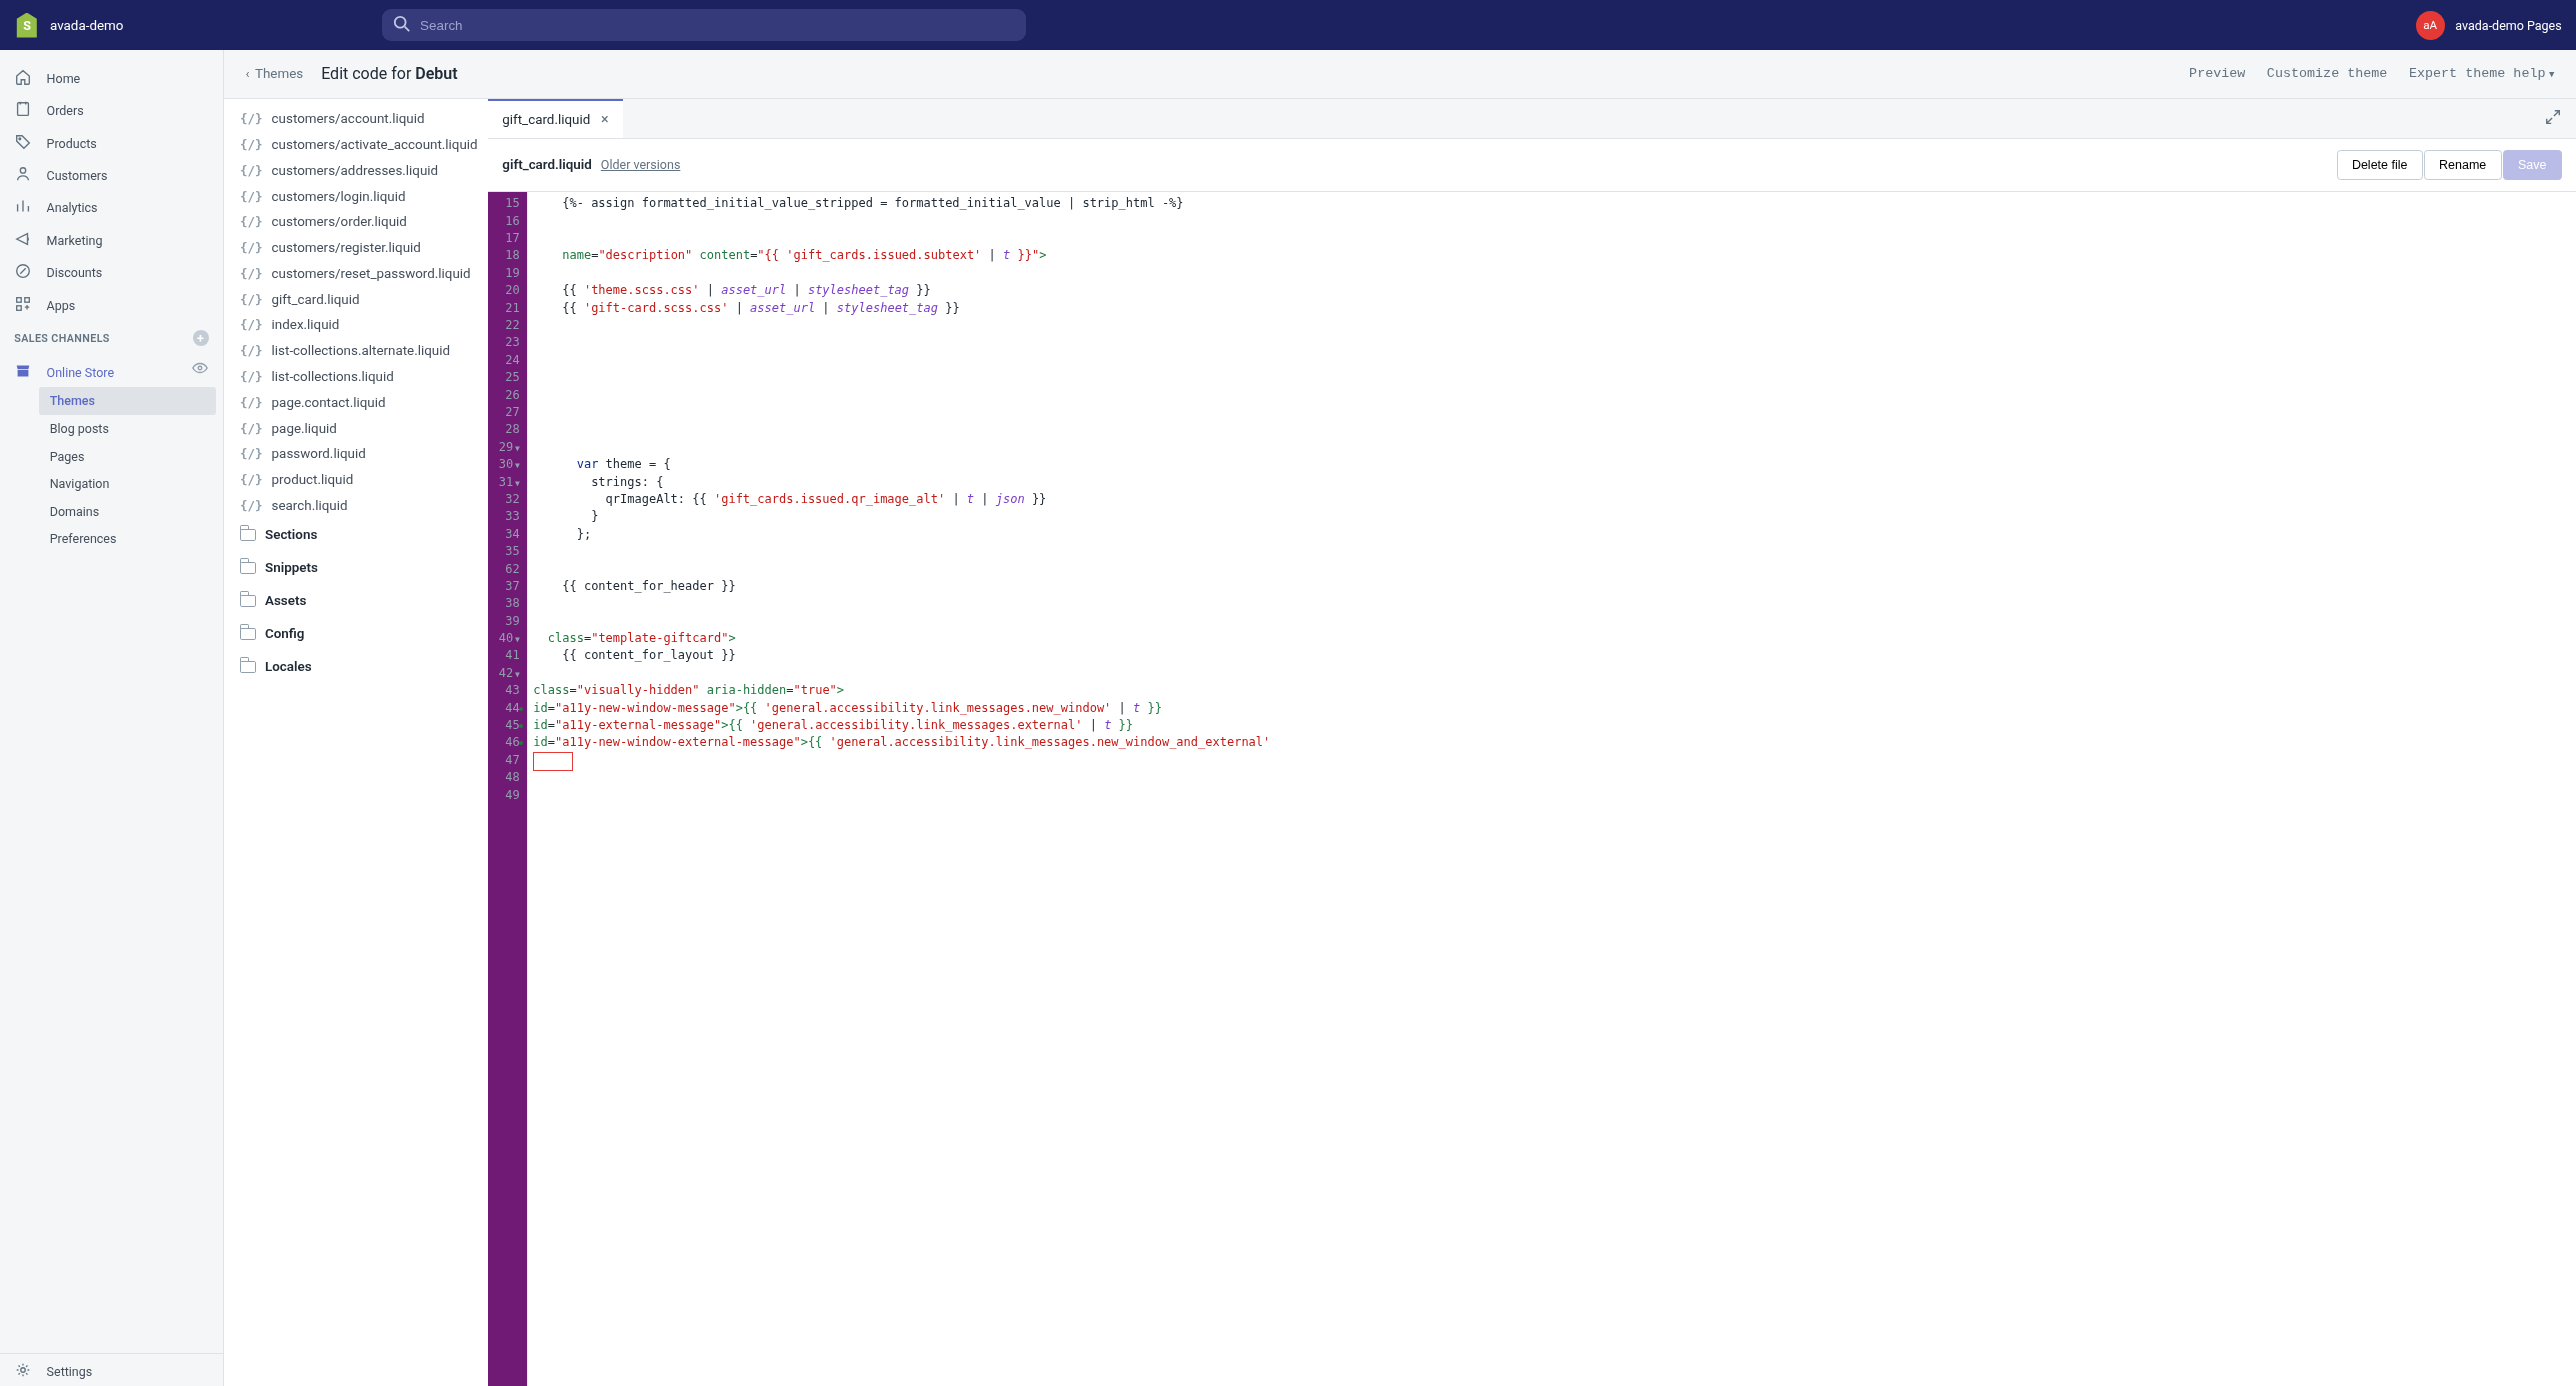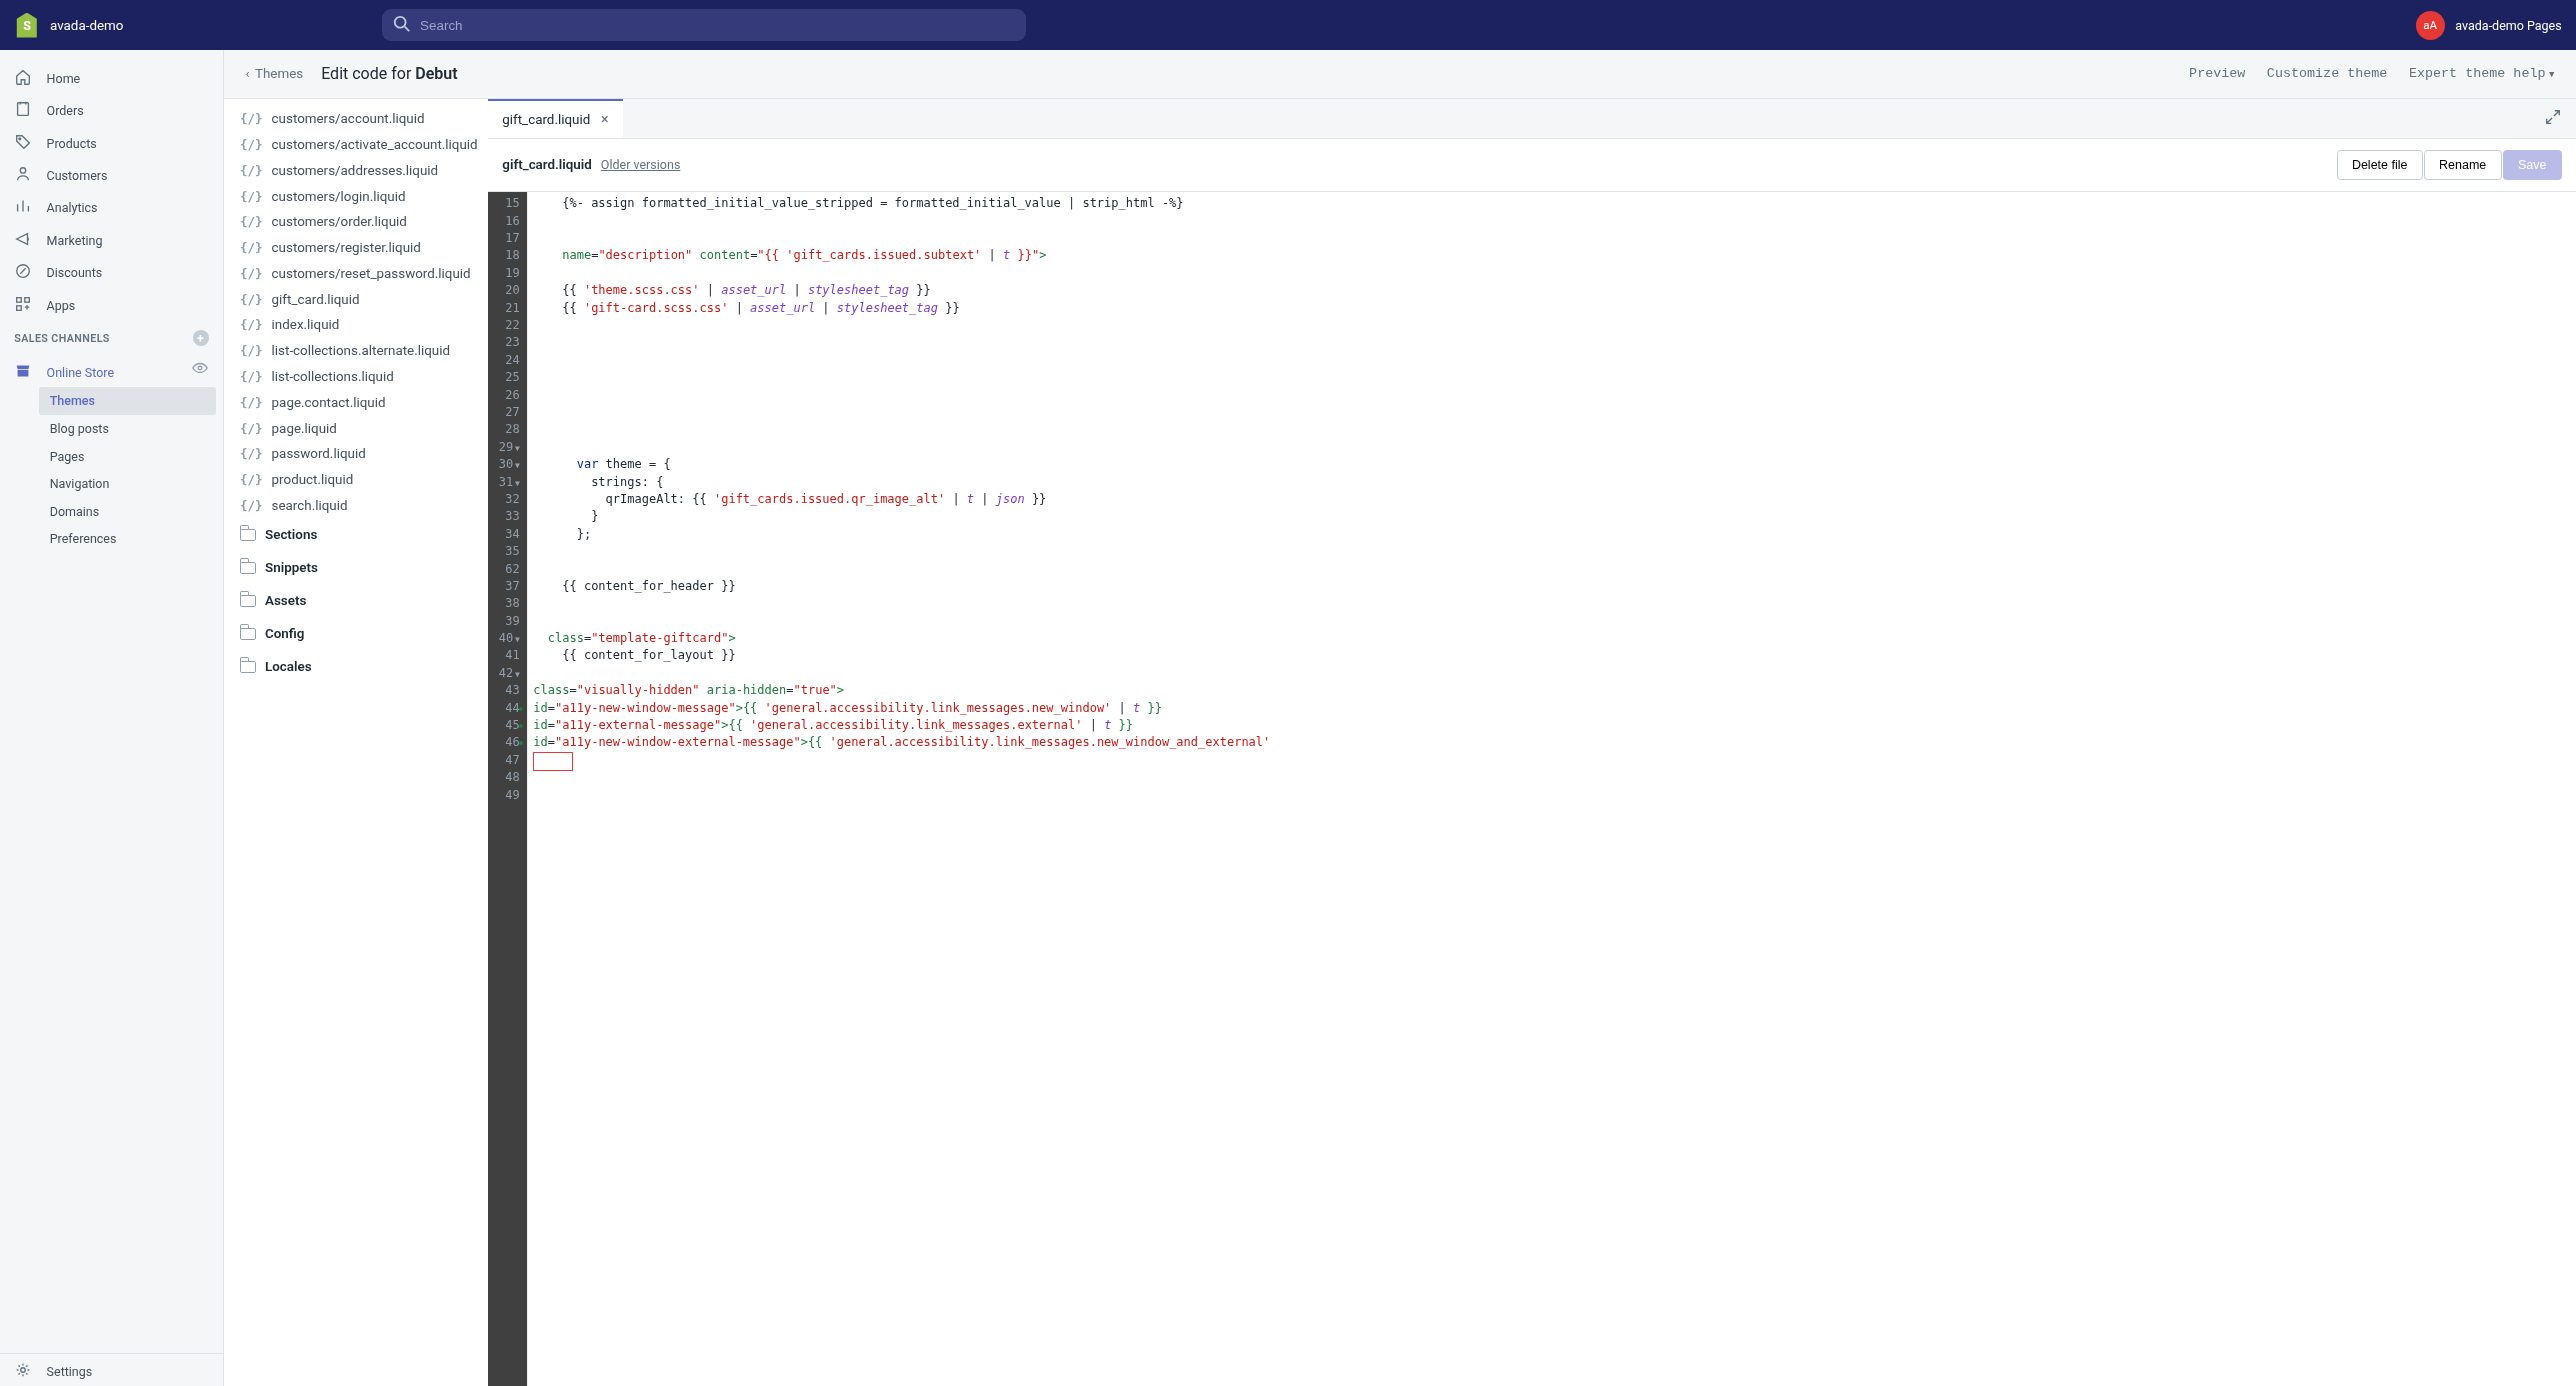--- a/index.html
+++ b/index.html
@@ -61,21 +61,21 @@
 .expand-ico { margin-left: auto; padding: 9px 14.3px; color: #637381; cursor: pointer; }
 
 .file-toolbar { display: flex; align-items: center; padding: 10.7px 14.3px; gap: 9px; border-bottom: 0.9px solid #dfe3e8; }
 .file-name { font-weight: 600; font-size: 13.4px; }
 .older-link { color: #637381; text-decoration: underline; font-size: 12.5px; cursor: pointer; }
 .toolbar-actions { margin-left: auto; display: flex; gap: 1px; }
 .btn { padding: 7.2px 14.3px; border: 0.9px solid #c4cdd5; border-radius: 3.6px; background: #fff; font-size: 12.5px; cursor: pointer; }
 .btn.primary { background: #b8bce6; border-color: #b8bce6; color: #fff; }
 
 .code-area { flex: 1; display: flex; overflow: auto; font-family: 'Monaco', 'Menlo', monospace; font-size: 12px; line-height: 1.45; }
-.gutter { background: #404040; color: #919eab; text-align: right; padding: 3.6px 7.2px 3.6px 10.7px; user-select: none; border-right: 0.9px solid #eee; }
+.gutter { background: #701a75; color: #919eab; text-align: right; padding: 3.6px 7.2px 3.6px 10.7px; user-select: none; border-right: 0.9px solid #eee; }
 .gutter div { height: 17.4px; }
 .fold { color: #919eab; font-size: 8px; display: inline-block; margin-left: 1.8px; }
 .code-lines { padding: 3.6px 0 3.6px 5.4px; white-space: pre; flex: 1; }
 .code-lines div { height: 17.4px; }
 .c-tag { color: #1e7a3f; }
 .c-attr { color: #1e7a3f; }
 .c-str { color: #c41a16; }
 .c-fn { color: #7b3ec9; font-style: italic; }
 .c-var { color: #7b3ec9; font-style: italic; }
 .c-kw { color: #0a2b8c; }

